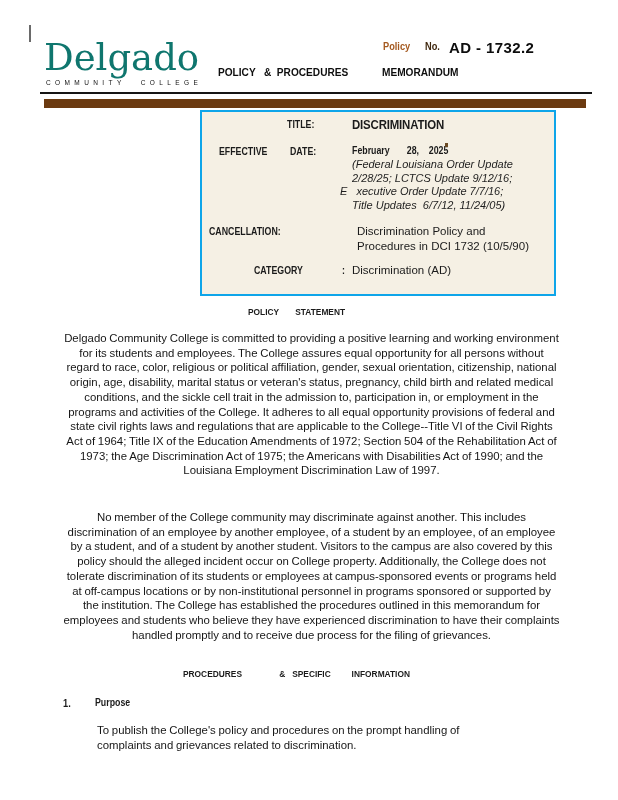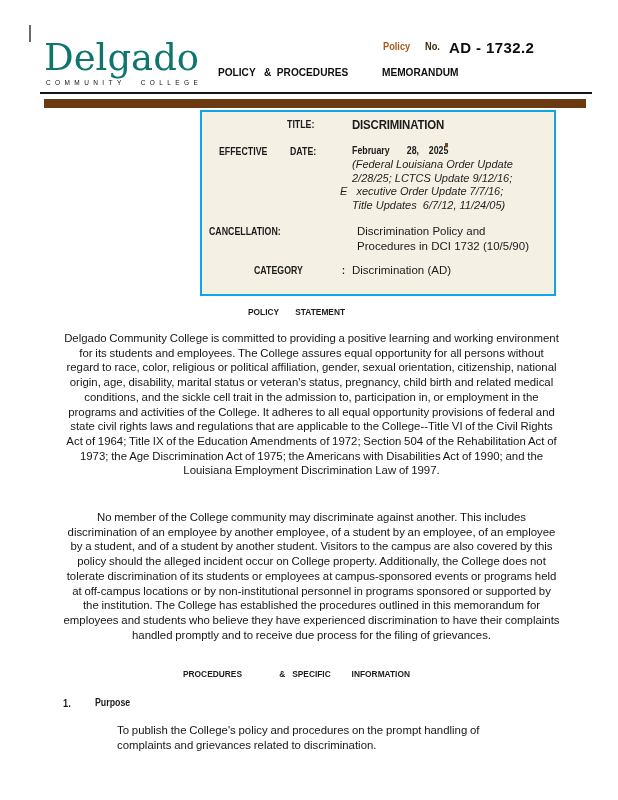--- a/index.html
+++ b/index.html
@@ -60,21 +60,21 @@
     font-size:11.4px; line-height:14.7px; word-spacing:-0.4px; color:#161616;
     text-align:center;
   }
   .para1 { top:331px; }
   .para2 { top:510px; }
   .h-procedures { position:absolute; left:183px; top:668px; font-size:9.5px; }
   .item-number { position:absolute; left:63px; top:697px; font-size:10.5px; }
   .item-title  { position:absolute; left:95px; top:697px; font-size:10px; }
   .item-body   {
     position:absolute; left:97px; top:723px; width:400px;
-    font-size:11.4px; line-height:15px; word-spacing:-0.4px; color:#161616;margin-left:20px;
+    font-size:11.4px; line-height:15px; word-spacing:-0.4px; color:#161616;
   }
 </style>
 </head>
 <body>
 
 <div class="page">
 
   <div class="artifact"></div>
 
   <div>

